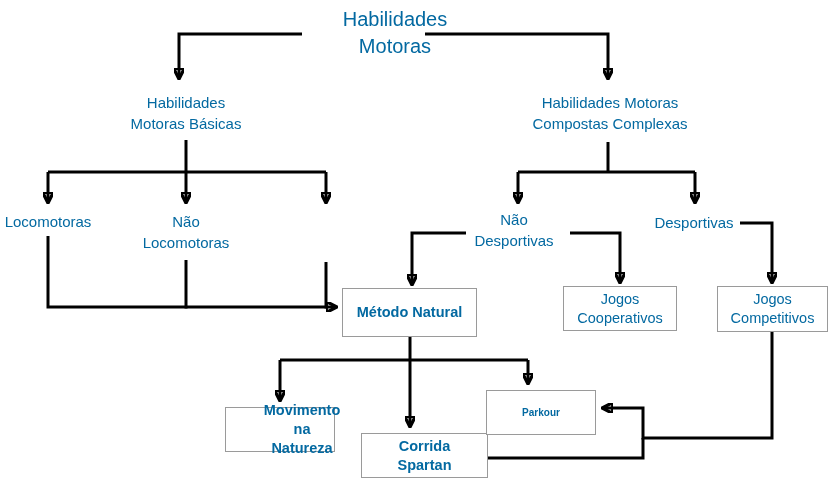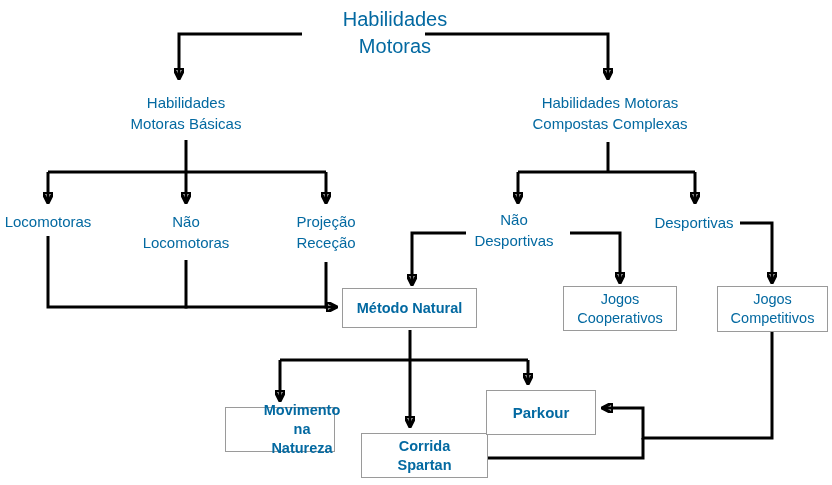--- a/index.html
+++ b/index.html
@@ -86,35 +86,31 @@
 
   <div class="node plain" style="left:-8px;top:211px;width:112px;">
     <span class="lbl">Locomotoras</span>
   </div>
 
   <div class="node plain" style="left:126px;top:211px;width:120px;">
     <span class="lbl">Não
 Locomotoras</span>
   </div>
 
-  <div class="node plain" style="left:271px;top:211px;width:110px;">
-    <span class="lbl">Projeção
-Receção</span>
-  </div>
 
   <div class="node plain" style="left:458px;top:209px;width:112px;">
     <span class="lbl">Não
 Desportivas</span>
   </div>
 
   <div class="node plain" style="left:639px;top:212px;width:110px;">
     <span class="lbl">Desportivas</span>
   </div>
 
-  <div class="node box bold" style="left:342px;top:288px;width:135px;height:40px;">
+  <div class="node box bold" style="left:342px;top:288px;width:135px;height:49px;">
     <span class="lbl">Método Natural</span>
   </div>
 
   <div class="node box" style="left:563px;top:286px;width:114px;height:45px;">
     <span class="lbl">Jogos
 Cooperativos</span>
   </div>
 
   <div class="node box" style="left:717px;top:286px;width:111px;height:46px;">
     <span class="lbl">Jogos
@@ -124,17 +120,17 @@
   <div class="node box bold" style="left:225px;top:407px;width:110px;height:45px;padding-left:44px;">
     <span class="lbl">Movimento na
 Natureza</span>
   </div>
 
   <div class="node box bold" style="left:361px;top:433px;width:127px;height:45px;">
     <span class="lbl">Corrida
 Spartan</span>
   </div>
 
-  <div class="node box bold" style="left:486px;top:390px;width:110px;height:45px;font-size:15px;">
+  <div class="node box bold" style="left:486px;top:390px;width:110px;height:45px;font-size:10px;">
     <span class="lbl">Parkour</span>
   </div>
 
 </div>
 
 </body></html>

